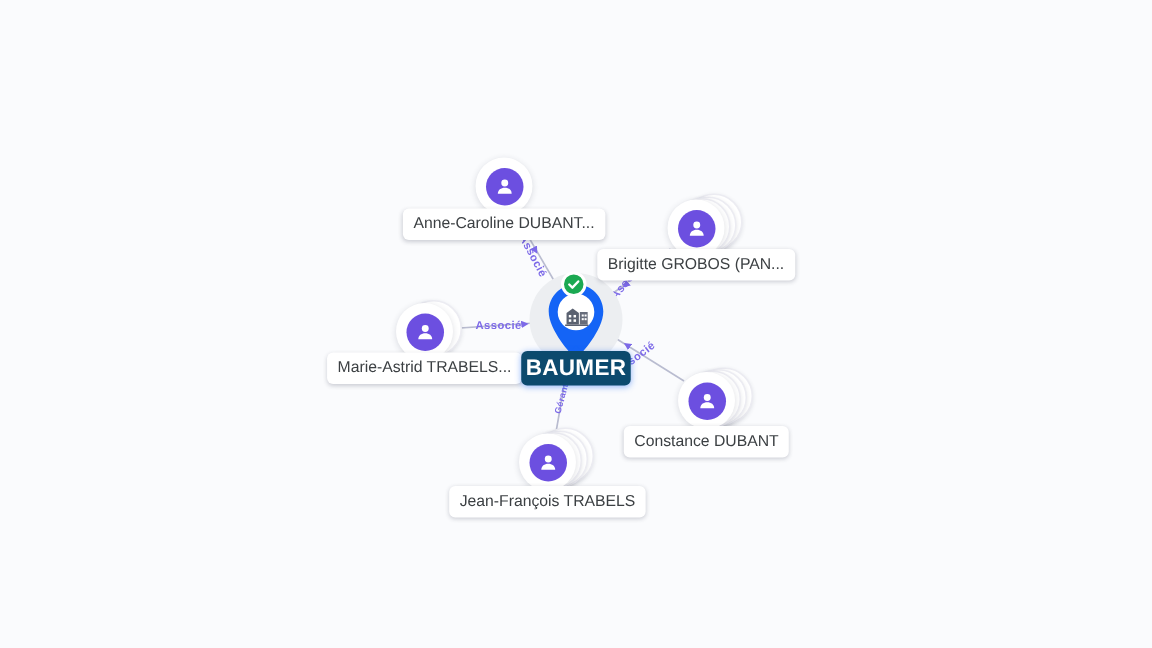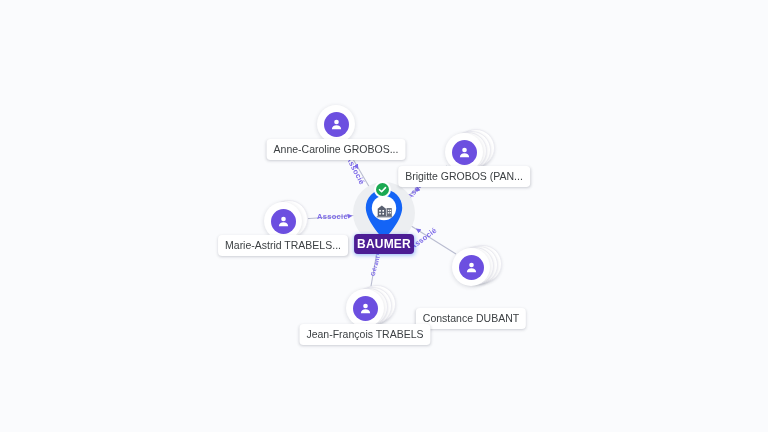--- a/index.html
+++ b/index.html
@@ -108,23 +108,23 @@
     background: #ffffff;
     color: #3c4043;
     font-size: 10.5px;
     line-height: 1;
     padding: 5px 7px;
     border-radius: 4px;
     box-shadow: 0 1px 3px rgba(40,45,70,0.22);
     z-index: 8;
   }
   .node-label.primary {
-    background: #4c1d95;
+    background: #0c4a6e;
     color: #ffffff;
-    font-size: 12px;
+    font-size: 15px;
     font-weight: 700;
     letter-spacing: 0.2px;
     padding: 4px 3px;
     border-radius: 4px;
     box-shadow: 0 1px 4px rgba(20,100,246,0.45);
   }
 
   
   .edge-label {
     position: absolute;
@@ -179,21 +179,21 @@
   <div class="person-node" style="left:336px; top:124px;">
     <div class="person-ring">
       <div class="person-avatar">
         <svg width="15" height="15" viewBox="0 0 24 24" fill="#ffffff">
           <circle cx="12" cy="8" r="3.7"></circle>
           <path d="M4.6 19.4c0-4.1 3.3-6.4 7.4-6.4s7.4 2.3 7.4 6.4z"></path>
         </svg>
       </div>
     </div>
   </div>
-  <div class="node-label" style="left:336px; top:139px;">Anne-Caroline GROBOS...</div>
+  <div class="node-label" style="left:336px; top:139px;">Anne-Caroline DUBANT...</div>
 
   <div class="person-node" style="left:464px; top:152px;">
     <div class="person-stack" style="left:-7px; top:-23px;"></div>
     <div class="person-stack" style="left:-11px; top:-21px;"></div>
     <div class="person-stack" style="left:-15px; top:-20px;"></div>
     <div class="person-ring">
       <div class="person-avatar">
         <svg width="15" height="15" viewBox="0 0 24 24" fill="#ffffff">
           <circle cx="12" cy="8" r="3.7"></circle>
           <path d="M4.6 19.4c0-4.1 3.3-6.4 7.4-6.4s7.4 2.3 7.4 6.4z"></path>
@@ -222,21 +222,21 @@
     <div class="person-stack" style="left:-15px; top:-20px;"></div>
     <div class="person-ring">
       <div class="person-avatar">
         <svg width="15" height="15" viewBox="0 0 24 24" fill="#ffffff">
           <circle cx="12" cy="8" r="3.7"></circle>
           <path d="M4.6 19.4c0-4.1 3.3-6.4 7.4-6.4s7.4 2.3 7.4 6.4z"></path>
         </svg>
       </div>
     </div>
   </div>
-  <div class="node-label" style="left:471px; top:284px;margin-top:24px;">Constance DUBANT</div>
+  <div class="node-label" style="left:471px; top:284px;">Constance DUBANT</div>
 
   <div class="person-node" style="left:365px; top:308px;">
     <div class="person-stack" style="left:-7px; top:-23px;"></div>
     <div class="person-stack" style="left:-11px; top:-21px;"></div>
     <div class="person-stack" style="left:-15px; top:-20px;"></div>
     <div class="person-ring">
       <div class="person-avatar">
         <svg width="15" height="15" viewBox="0 0 24 24" fill="#ffffff">
           <circle cx="12" cy="8" r="3.7"></circle>
           <path d="M4.6 19.4c0-4.1 3.3-6.4 7.4-6.4s7.4 2.3 7.4 6.4z"></path>

